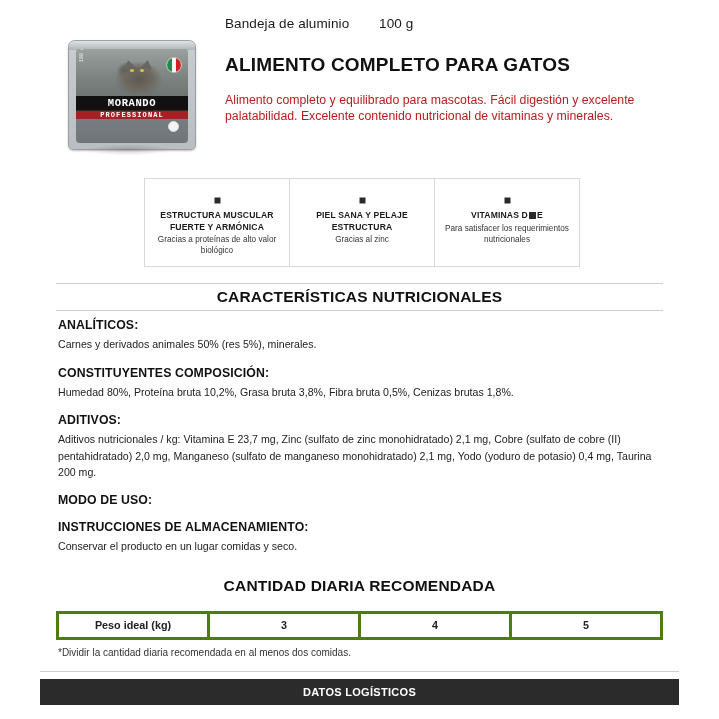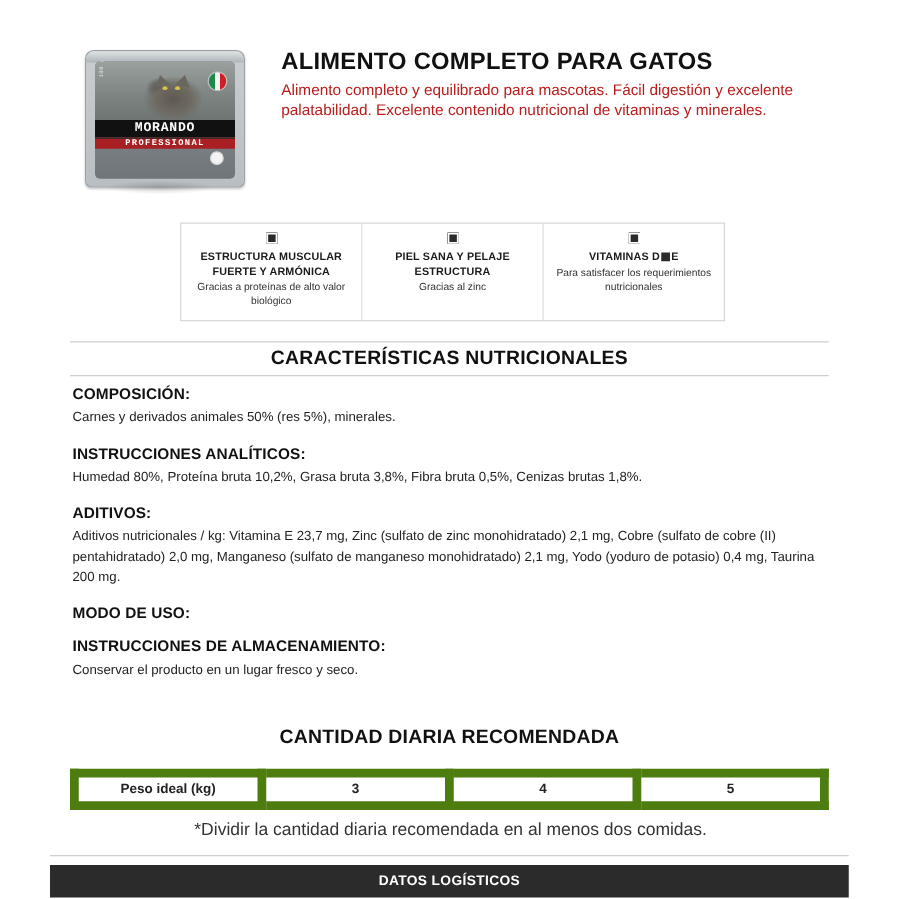--- a/index.html
+++ b/index.html
@@ -16,21 +16,21 @@
   
   .hero { display: flex; padding: 12px 40px 0 62px; }
   .hero-img-col { width: 150px; flex: none; padding-top: 28px; }
   .hero-text-col { flex: 1; padding-left: 13px; padding-top: 4px; }
 
   .pack-line { font-size: 13.5px; color: #1a1a1a; letter-spacing: .1px; }
   .pack-line .weight { margin-left: 26px; }
 
   .product-title {
     font-size: 19px; font-weight: bold; letter-spacing: .2px;
-    margin-top: 23px; margin-bottom: 3px; color: #111;
+    margin-top: 23px; margin-bottom: 16px; color: #111;
   }
   .product-desc { font-size: 12.3px; line-height: 1.33; color: #b91c1c; max-width: 420px; }
 
   
   .tray-wrap { position: relative; width: 140px; height: 118px; }
   .tray {
     position: absolute; left: 6px; top: 0;
     width: 128px; height: 110px;
     border-radius: 7px 7px 5px 5px;
     background: linear-gradient(180deg,#c9cdd0 0%, #b9bec2 100%);
@@ -103,21 +103,21 @@
     background:#f3f3f3; border:1px solid #ddd;
   }
   .tray-shadow {
     position:absolute; left:0; bottom:0; width:132px; height:16px;
     background:radial-gradient(ellipse 62px 8px at 50% 50%, rgba(0,0,0,.16), rgba(0,0,0,0) 70%);
   }
 
   
   .features { display:flex; margin: 20px 0 0 144px; width: 436px; }
   .feature {
-    flex:1; border:1px solid #d8d8d8; padding: 7px 8px 10px;
+    flex:1; border:1px solid #d8d8d8; padding: 17px 8px 10px;
     text-align:center; background:#fff;
   }
   .feature + .feature { border-left:none; }
   .feat-icon {
     width:9px; height:9px; background:#2b2b2b; margin:0 auto 5px;
     box-shadow: inset 0 0 0 1.5px #fff, inset 0 0 0 2.5px #2b2b2b;
   }
   .feat-title {
     font-size:8.6px; font-weight:bold; line-height:1.35; letter-spacing:.15px; color:#1a1a1a;
   }
@@ -141,27 +141,27 @@
     font-size:12.3px; font-weight:bold; margin-top:13px; margin-bottom:4px; color:#111;
     letter-spacing:.1px;
   }
   .nutri h3:first-child { margin-top:0; }
   .nutri p { font-size:10.6px; line-height:1.55; color:#222; }
 
   
   .table-wrap { margin: 14px 56px 0 56px; }
   table.daily { width:100%; border-collapse:collapse; table-layout:fixed; }
   table.daily td {
-    border:7px solid #4d7c0f; height:26px; text-align:center;
+    border:3px solid #4d7c0f; height:26px; text-align:center;
     font-size:10.6px; color:#222; padding:2px 4px;
   }
   table.daily tr:first-child td { font-weight:bold; font-size:10.8px; }
   table.daily td.rowhead { font-weight:normal; }
   table.daily tr:first-child td.rowhead { font-weight:bold; }
-  .table-note { font-size:14px; color:#333; margin: 7px 0 0 2px; text-align: center; }
+  .table-note { font-size:10px; color:#333; margin: 7px 0 0 2px; }
 
   
   .logi-rule { margin: 13px 40px 0 40px; height:1px; background:#cfcfcf; }
   .logi-bar {
     margin: 7px 40px 0 40px; background:#2b2b2b; color:#fff;
     text-align:center; font-size:11px; font-weight:bold; letter-spacing:.3px;
     padding:7px 0 7px;
   }
 </style>
 </head>
@@ -194,20 +194,24 @@
               <span>PROFESSIONAL</span>
             </div>
             <div class="seal"></div>
           </div>
         </div>
         <div class="tray-shadow"></div>
       </div>
     </div>
 
     <div class="hero-text-col">
+      <div class="pack-line">
+        <span>Bandeja de aluminio</span>
+        <span class="weight">100 g</span>
+      </div>
       <div class="product-title">ALIMENTO COMPLETO PARA GATOS</div>
       <div class="product-desc">Alimento completo y equilibrado para mascotas. Fácil digestión y excelente palatabilidad. Excelente contenido nutricional de vitaminas y minerales.</div>
     </div>
   </div>
 
   <div class="features">
     <div class="feature">
       <div class="feat-icon"></div>
       <div class="feat-title">ESTRUCTURA MUSCULAR FUERTE Y ARMÓNICA</div>
       <div class="feat-sub">Gracias a proteínas de alto valor biológico</div>
@@ -226,36 +230,36 @@
     </div>
   </div>
 
   <div class="sec-title-wrap">
     <div class="sec-rule"></div>
     <div class="sec-title">CARACTERÍSTICAS NUTRICIONALES</div>
     <div class="sec-rule"></div>
   </div>
 
   <div class="nutri">
-    <h3>COMPOSICIÓN:</h3>
+    <h3>ANALÍTICOS:</h3>
     <p>Carnes y derivados animales 50% (res 5%), minerales.</p>
 
-    <h3>INSTRUCCIONES ANALÍTICOS:</h3>
+    <h3>CONSTITUYENTES COMPOSICIÓN:</h3>
     <p>Humedad 80%, Proteína bruta 10,2%, Grasa bruta 3,8%, Fibra bruta 0,5%, Cenizas brutas 1,8%.</p>
 
     <h3>ADITIVOS:</h3>
     <p>Aditivos nutricionales / kg: Vitamina E 23,7 mg, Zinc (sulfato de zinc monohidratado) 2,1 mg, Cobre (sulfato de cobre (II) pentahidratado) 2,0 mg, Manganeso (sulfato de manganeso monohidratado) 2,1 mg, Yodo (yoduro de potasio) 0,4 mg, Taurina 200 mg.</p>
 
     <h3>MODO DE USO:</h3>
 
     <h3>INSTRUCCIONES DE ALMACENAMIENTO:</h3>
-    <p>Conservar el producto en un lugar fresco y seco.</p>
-  </div>
-
-  <div class="sec-title-wrap" style="margin-top:32px;">
+    <p>Conservar el producto en un lugar comidas y seco.</p>
+  </div>
+
+  <div class="sec-title-wrap" style="margin-top:18px;">
     <div class="sec-title" style="padding-bottom:2px;">CANTIDAD DIARIA RECOMENDADA</div>
   </div>
 
   <div class="table-wrap">
     <table class="daily">
       <tbody>
           <tr>
         <td class="rowhead">Peso ideal (kg)</td>
         <td>3</td>
         <td>4</td>

